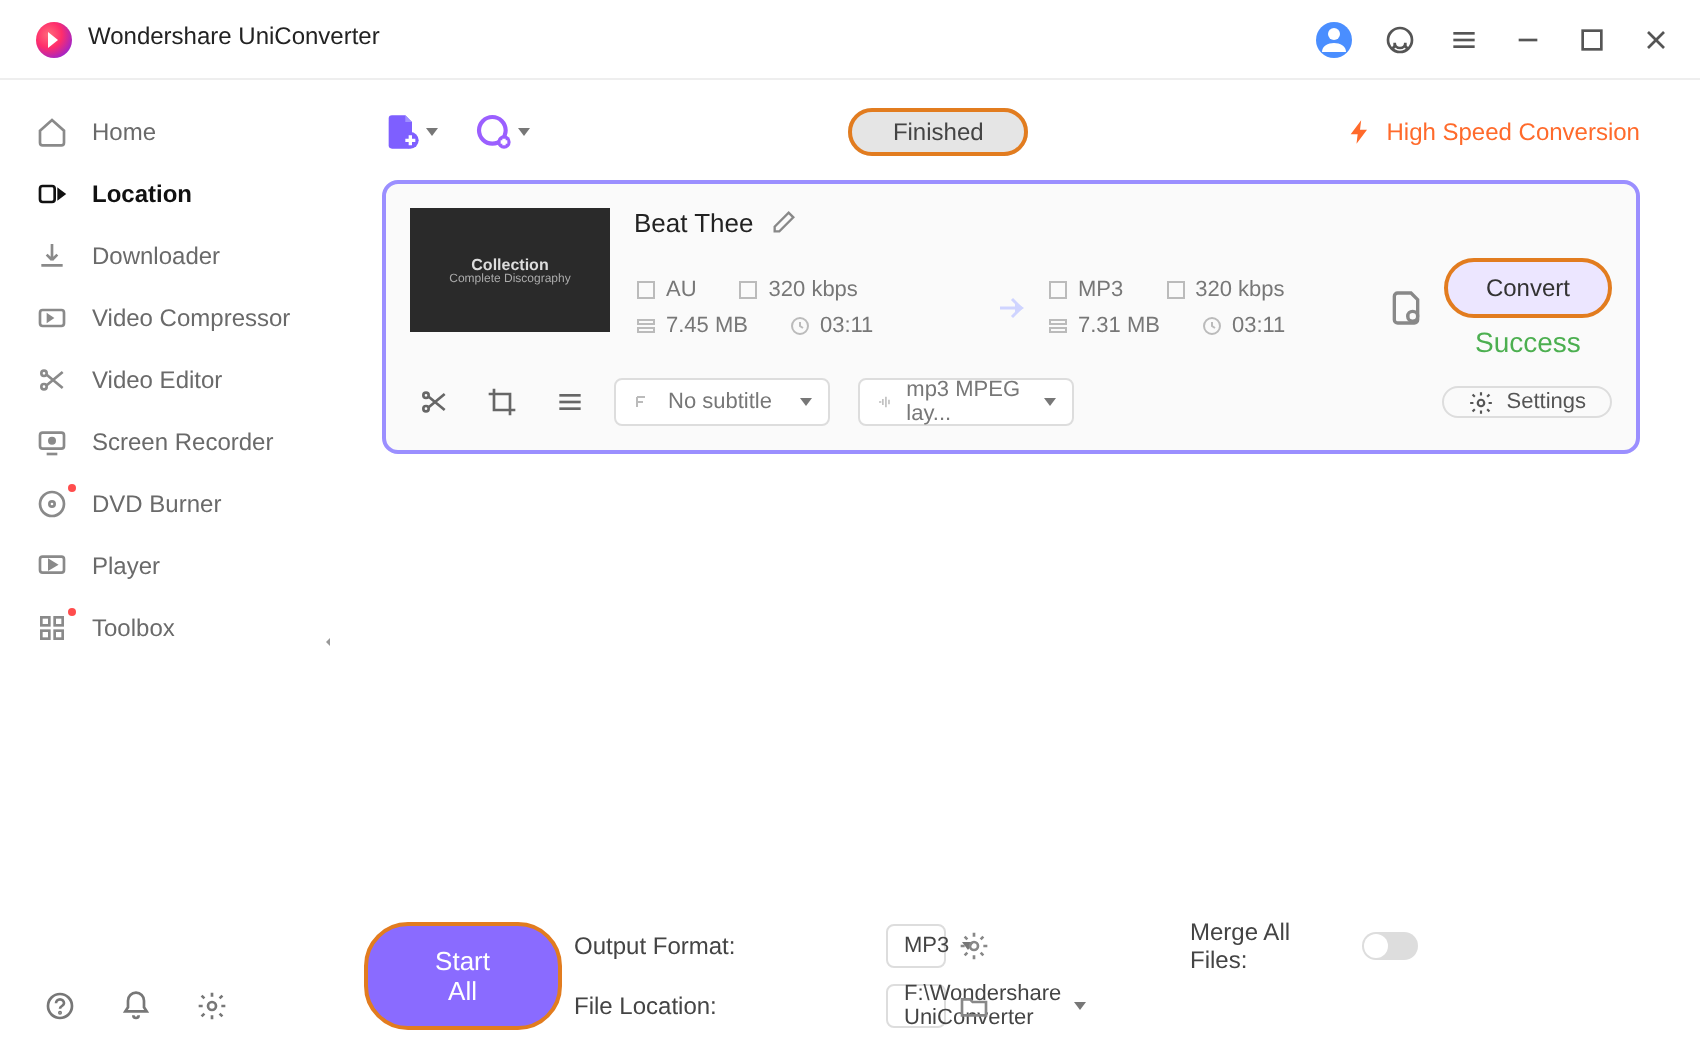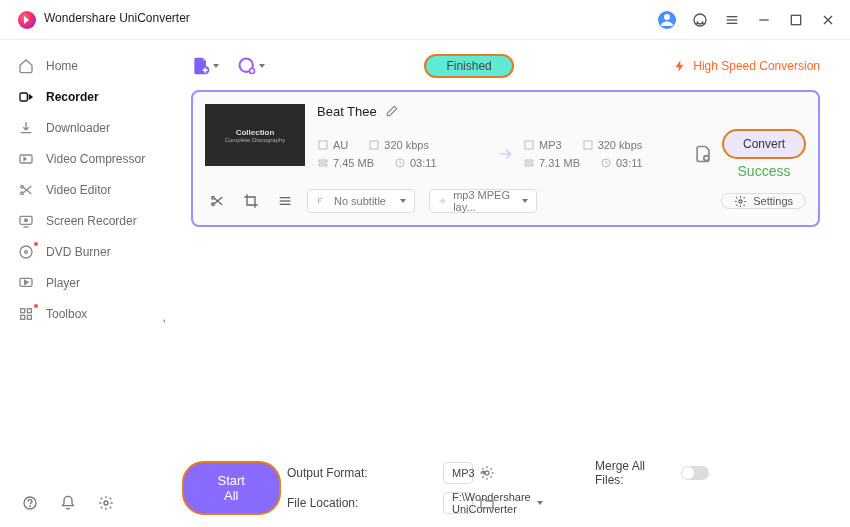--- a/index.html
+++ b/index.html
@@ -34,21 +34,21 @@
 
 .topbar { display: flex; align-items: center; justify-content: space-between; margin: 0 16px 12px 16px; }
 .topbar-left { display: flex; align-items: center; gap: 18px; }
 .tool-btn { display: flex; align-items: center; gap: 2px; cursor: pointer; color: #7e5fff; }
 .tool-btn.alt { color: #9b5fff; }
 .tool-btn svg { width: 20px; height: 20px; }
 .chev-down { width: 0; height: 0; border-left: 3px solid transparent; border-right: 3px solid transparent; border-top: 4px solid #777; }
 
 .pill-tabs { display: flex; align-items: center; border: 1px solid #ddd; border-radius: 14px; height: 24px; overflow: visible; }
 .pill-tabs .tab { padding: 0 20px; height: 100%; display: flex; align-items: center; font-size: 12px; color: #444; cursor: pointer; }
-.pill-tabs .tab.active { background: #5eead4; border: 2px solid #e27c1f; border-radius: 14px; margin: -1px; height: 24px; }
+.pill-tabs .tab.active { background: #e5e5e5; border: 2px solid #e27c1f; border-radius: 14px; margin: -1px; height: 24px; }
 
 .hs-conv { display: flex; align-items: center; gap: 6px; color: #ff6a2b; font-size: 12px; cursor: pointer; }
 .hs-conv svg { width: 14px; height: 14px; }
 
 .card { margin: 0 16px; border: 2px solid #9b8fff; border-radius: 8px; padding: 12px; display: flex; flex-direction: column; gap: 10px; background: #fafafa; }
 .card-row1 { display: flex; gap: 12px; }
 .thumb { width: 100px; height: 62px; background: #2a2a2a; position: relative; display: flex; flex-direction: column; align-items: center; justify-content: center; color: #ddd; font-size: 8px; }
 .thumb .t1 { font-weight: bold; }
 .thumb .t2 { font-size: 6px; color: #aaa; }
 
@@ -150,21 +150,21 @@
           </span>
           <span>Home</span>
         </div>
       <div class="nav-item active">
           <span class="icon">
             <svg viewBox="0 0 24 24" fill="none" stroke="currentColor" stroke-width="2">
               <rect x="3" y="6" width="11" height="12" rx="2"></rect>
               <path d="M17 9l4 3-4 3z" fill="currentColor"></path>
             </svg>
           </span>
-          <span>Recorder</span>
+          <span>Location</span>
         </div>
       <div class="nav-item">
           <span class="icon">
             <svg viewBox="0 0 24 24" fill="none" stroke="currentColor" stroke-width="2">
               <path d="M12 3v12m0 0l-4-4m4 4l4-4M4 19h16"></path>
             </svg>
           </span>
           <span>Downloader</span>
         </div>
       <div class="nav-item">

